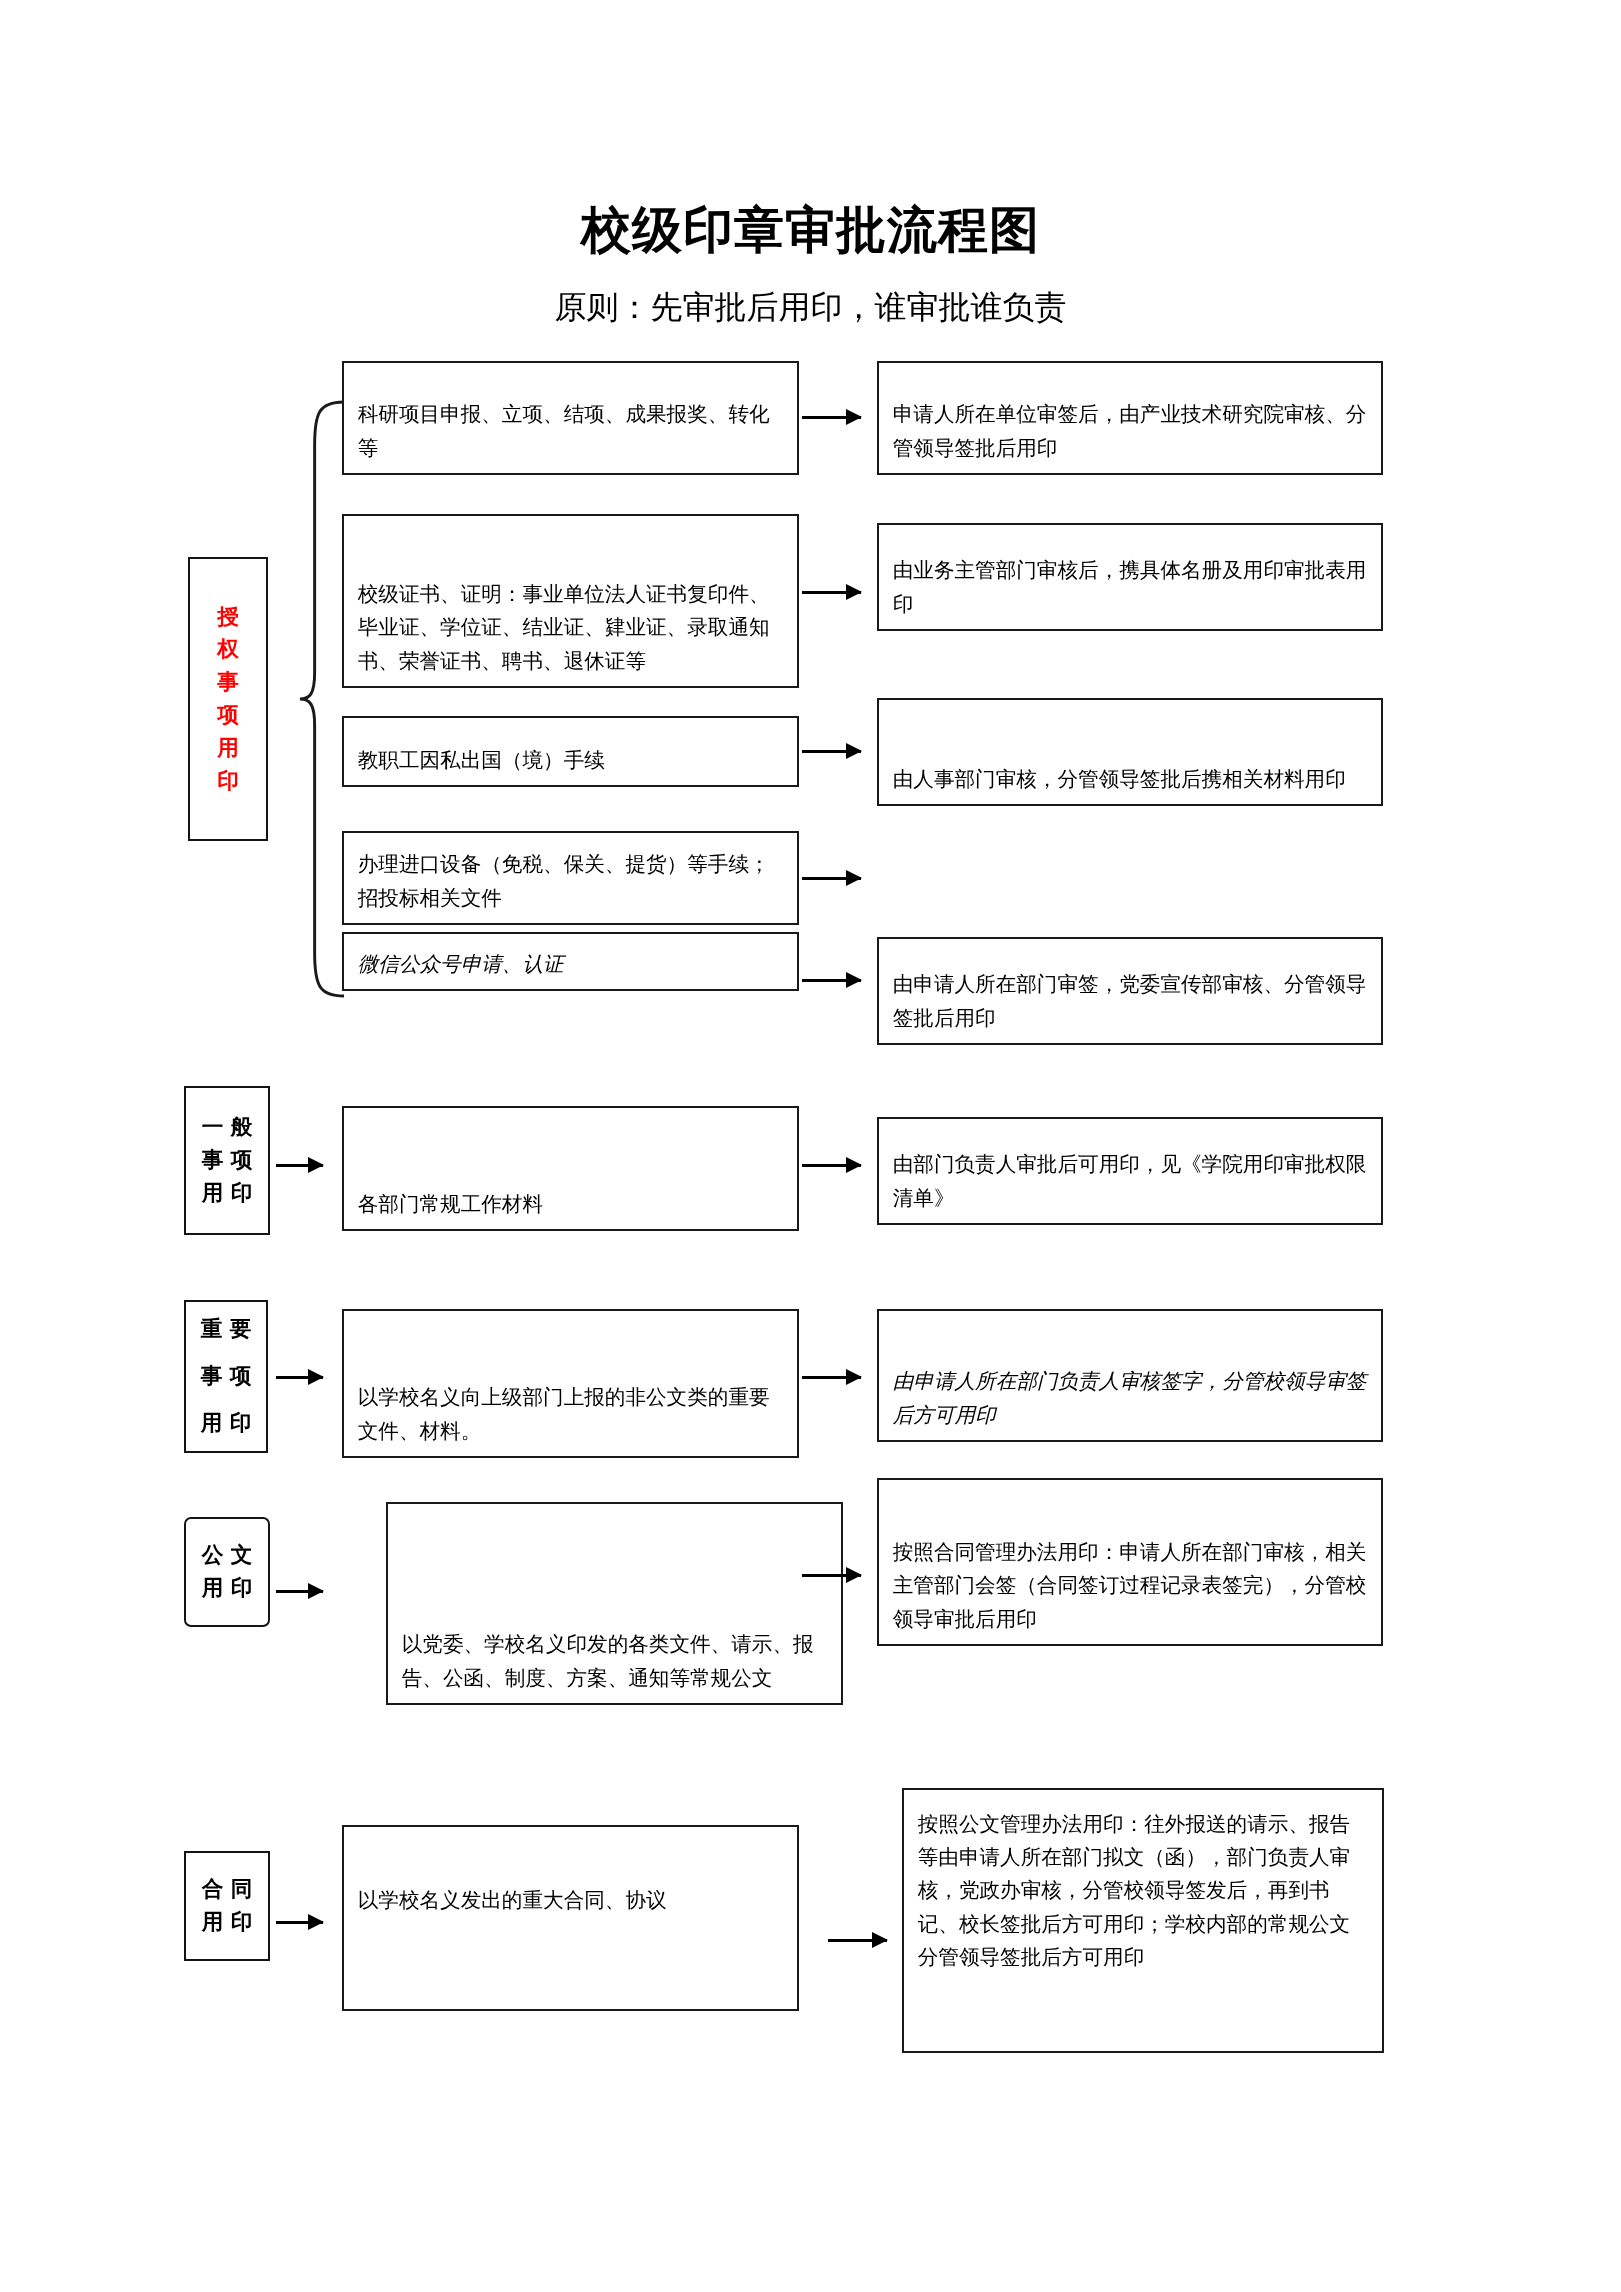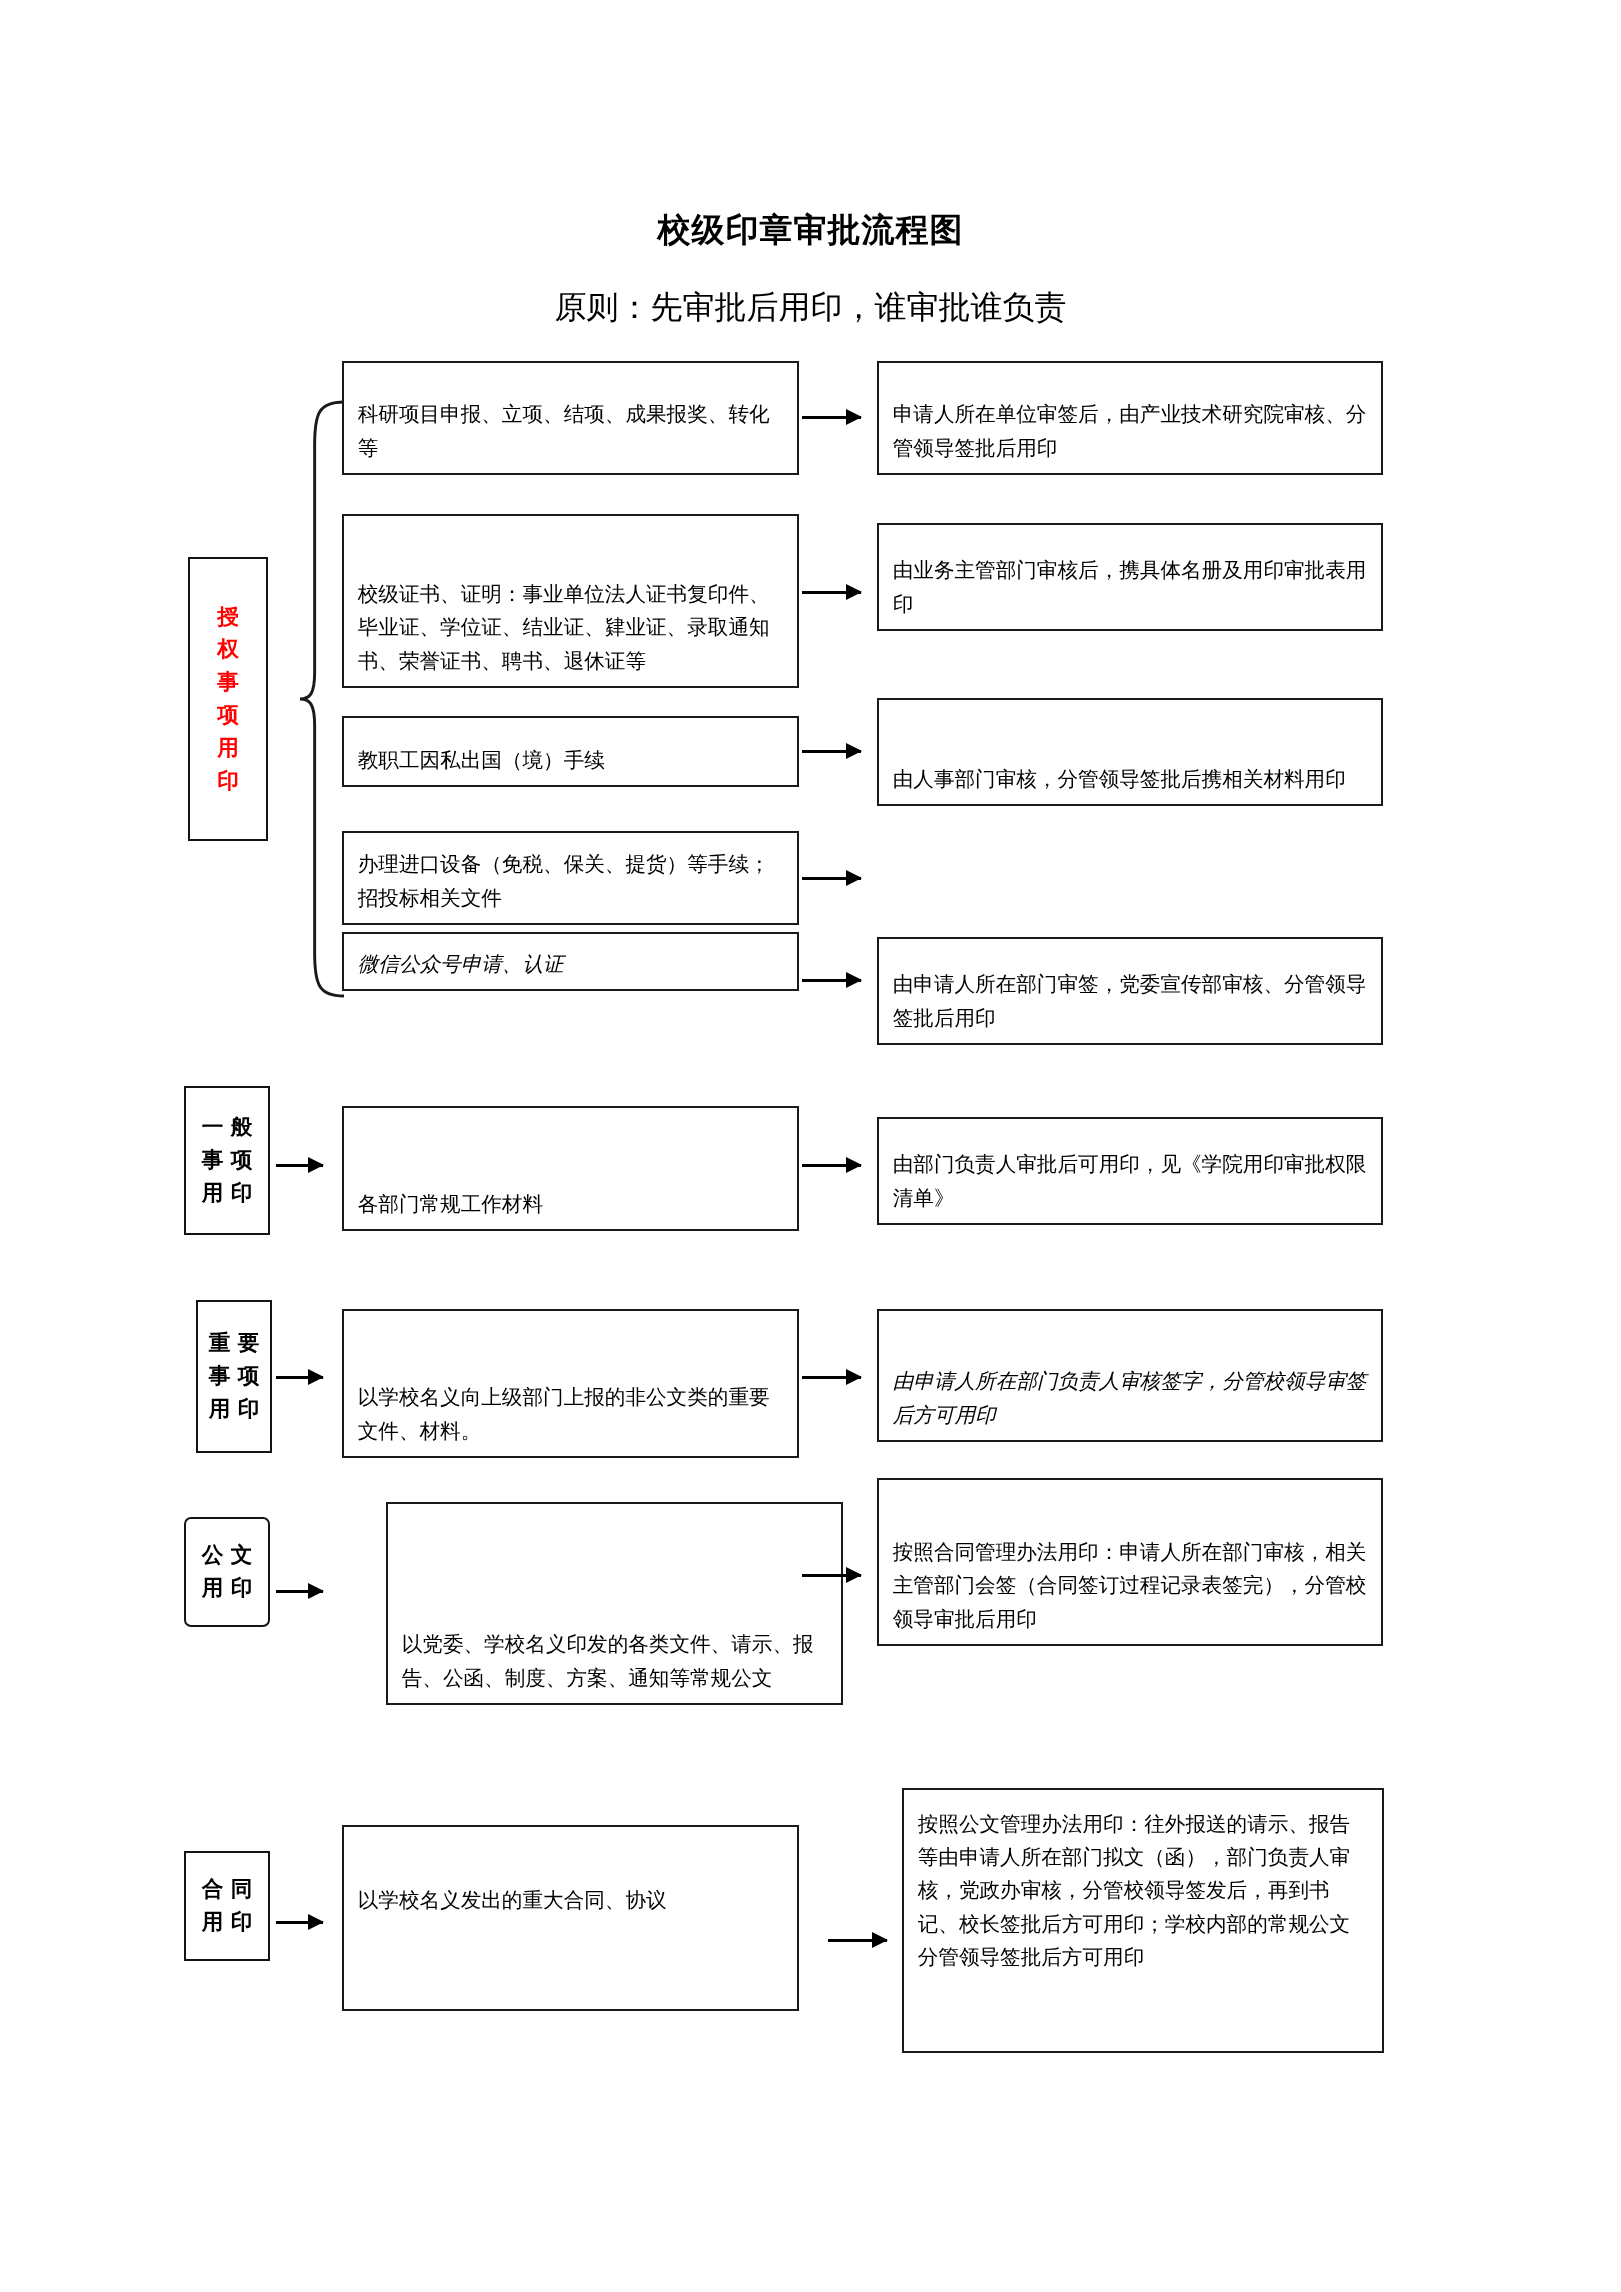--- a/index.html
+++ b/index.html
@@ -18,24 +18,24 @@
 
   .page {
     position: relative;
     width: 1621px;
     height: 2293px;
   }
 
   
   .doc-title {
     position: absolute;
-    left: 0; top: 208px;
+    left: 0; top: 197px;
     width: 1621px;
     text-align: center;
-    font-size: 33px;
+    font-size: 50px;
     font-weight: bold;
     letter-spacing: 1px;
     font-family: "DejaVu Serif", "Liberation Serif", serif;
   }
   .doc-subtitle {
     position: absolute;
     left: 0; top: 286px;
     width: 1621px;
     text-align: center;
     font-size: 32px;
@@ -167,21 +167,21 @@
   </div>
   <div class="arrow" style="left:276px; top:1164px; width:47px;"></div>
   <div class="box vcenter" style="left:342px; top:1106px; width:457px; height:125px;">
     <span>各部门常规工作材料</span>
   </div>
   <div class="arrow" style="left:802px; top:1164px; width:59px;"></div>
   <div class="box vcenter" style="left:877px; top:1117px; width:506px; height:108px;">
     <span>由部门负责人审批后可用印，见《学院用印审批权限清单》</span>
   </div>
 
-  <div class="cat-box" style="left:196px; top:1300px; width:76px; height:153px;">
+  <div class="cat-box" style="left:184px; top:1300px; width:84px; height:153px;gap:14px;">
     <span class="ln">重 要</span>
     <span class="ln">事 项</span>
     <span class="ln">用 印</span>
   </div>
   <div class="arrow" style="left:276px; top:1376px; width:47px;"></div>
   <div class="box vcenter" style="left:342px; top:1309px; width:457px; height:149px;">
     <span>以学校名义向上级部门上报的非公文类的重要文件、材料。</span>
   </div>
   <div class="arrow" style="left:802px; top:1376px; width:59px;"></div>
   <div class="box vcenter" style="left:877px; top:1309px; width:506px; height:133px;font-style:italic;">

